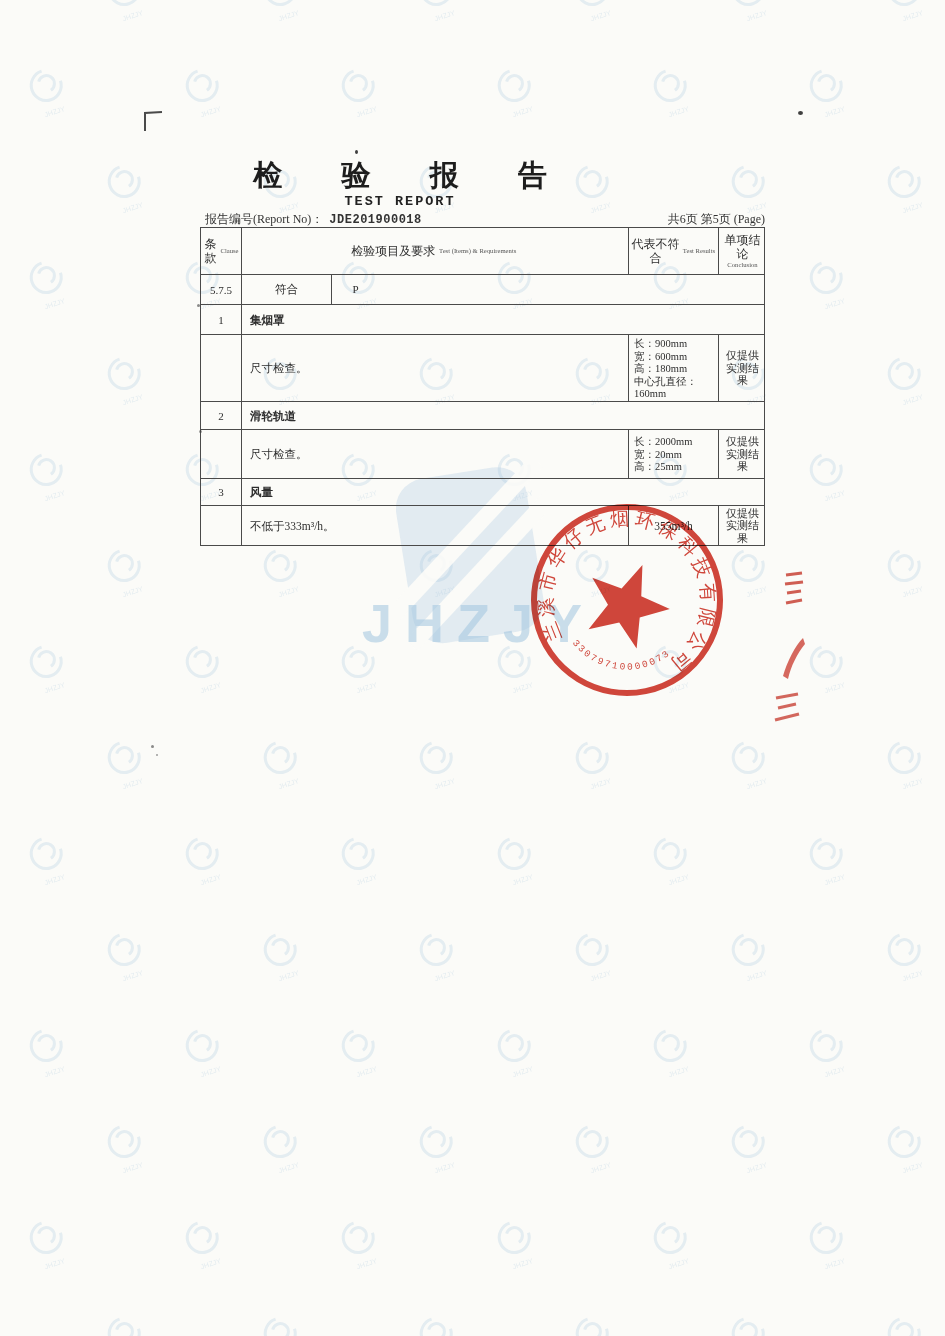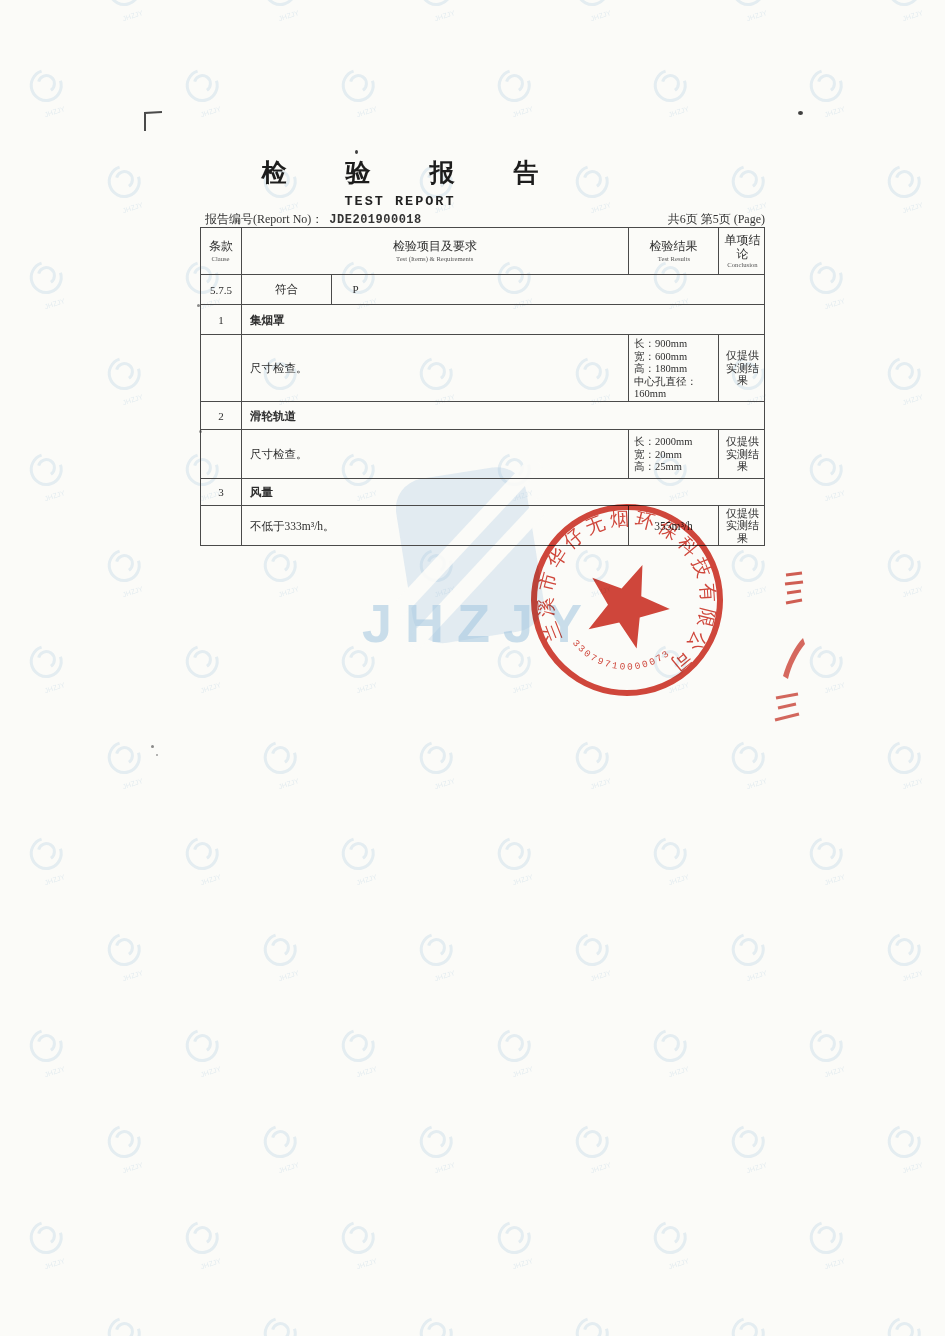--- a/index.html
+++ b/index.html
@@ -18,22 +18,22 @@
   .wm-big-text{
     position:absolute;left:362px;top:592px;z-index:0;
     font-family:"Liberation Sans","DejaVu Sans",sans-serif;
     font-weight:bold;font-size:54px;letter-spacing:13px;
     color:rgba(160,196,223,.55);
   }
 
   
   .title-cn{
     position:absolute;left:0;right:145px;top:156px;text-align:center;z-index:2;
-    font-size:25px;font-weight:bold;letter-spacing:26px;padding-left:26px;
-    color:#1d1d1d;font-family:Liberation Sans, sans-serif;
+    font-size:29px;font-weight:bold;letter-spacing:26px;padding-left:26px;
+    color:#1d1d1d;font-family:Liberation Serif, serif;
   }
   .title-en{
     position:absolute;left:0;right:145px;top:194px;text-align:center;z-index:2;
     font-family:"Liberation Mono","DejaVu Sans Mono",monospace;
     font-weight:bold;font-size:13.5px;letter-spacing:2px;color:#222;
   }
   .meta-left{
     position:absolute;left:205px;top:211px;z-index:2;font-size:12px;color:#333;
   }
   .meta-left .val{font-family:"Liberation Mono","DejaVu Sans Mono",monospace;font-weight:bold;letter-spacing:.5px;padding-left:6px;}
@@ -54,21 +54,21 @@
   .c-clause{width:40px;flex:none;display:flex;align-items:center;justify-content:center;font-size:11px;}
   .c-item{width:387px;flex:none;display:flex;align-items:center;padding:2px 6px 2px 8px;font-size:11.5px;line-height:14px;}
   .c-item--span{width:525px;font-weight:bold;}
   .c-result{width:90px;flex:none;font-size:10.5px;}
   .c-result.center{display:flex;align-items:center;justify-content:center;font-size:11.5px;}
   .c-result .lines{padding:3px 2px 3px 5px;line-height:12.5px;}
   .c-concl{width:48px;flex:none;display:flex;align-items:center;justify-content:center;
            text-align:center;font-size:11px;line-height:12.5px;padding:1px 3px;}
   .hdr .cn{font-size:12px;text-align:center;line-height:14px;}
   .hdr .en{font-size:7px;color:#555;text-align:center;line-height:8px;transform:scale(.95);white-space:nowrap;}
-  .hdr{flex-direction:column;justify-content:center;align-items:center;display:flex;gap:2px;padding:2px;}
+  .hdr{flex-direction:row;justify-content:center;align-items:center;display:flex;gap:2px;padding:2px;}
 
   
   .h-header{height:46px;}
   .h-r0{height:30px;}
   .h-r1{height:30px;}
   .h-r2{height:67px;}
   .h-r3{height:28px;}
   .h-r4{height:49px;}
   .h-r5{height:27px;}
   .h-r6{height:40px;}
@@ -746,21 +746,21 @@
     <div class="tr h-header">
       <div class="td c-clause hdr">
         <div class="cn">条款</div>
         <div class="en">Clause</div>
       </div>
       <div class="td c-item hdr" style="width:387px">
         <div class="cn">检验项目及要求</div>
         <div class="en">Test (Items) &amp; Requirements</div>
       </div>
       <div class="td c-result hdr">
-        <div class="cn">检验结果</div>
+        <div class="cn">代表不符合</div>
         <div class="en">Test Results</div>
       </div>
       <div class="td c-concl hdr">
         <div>
           <div class="cn">单项结论</div>
           <div class="en">Conclusion</div>
         </div>
       </div>
     </div>
 

